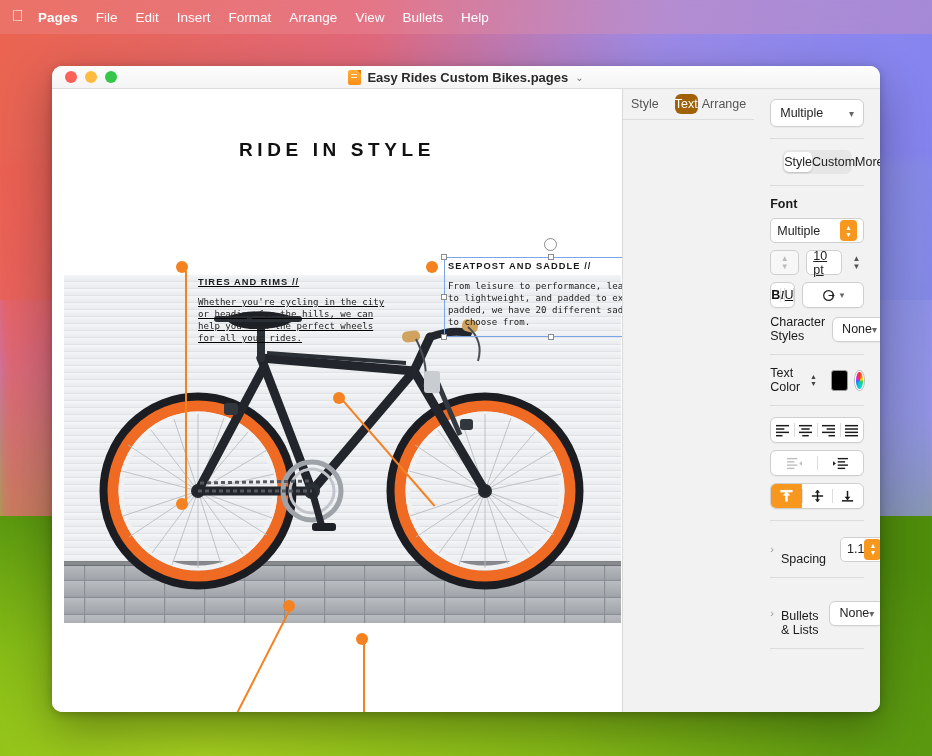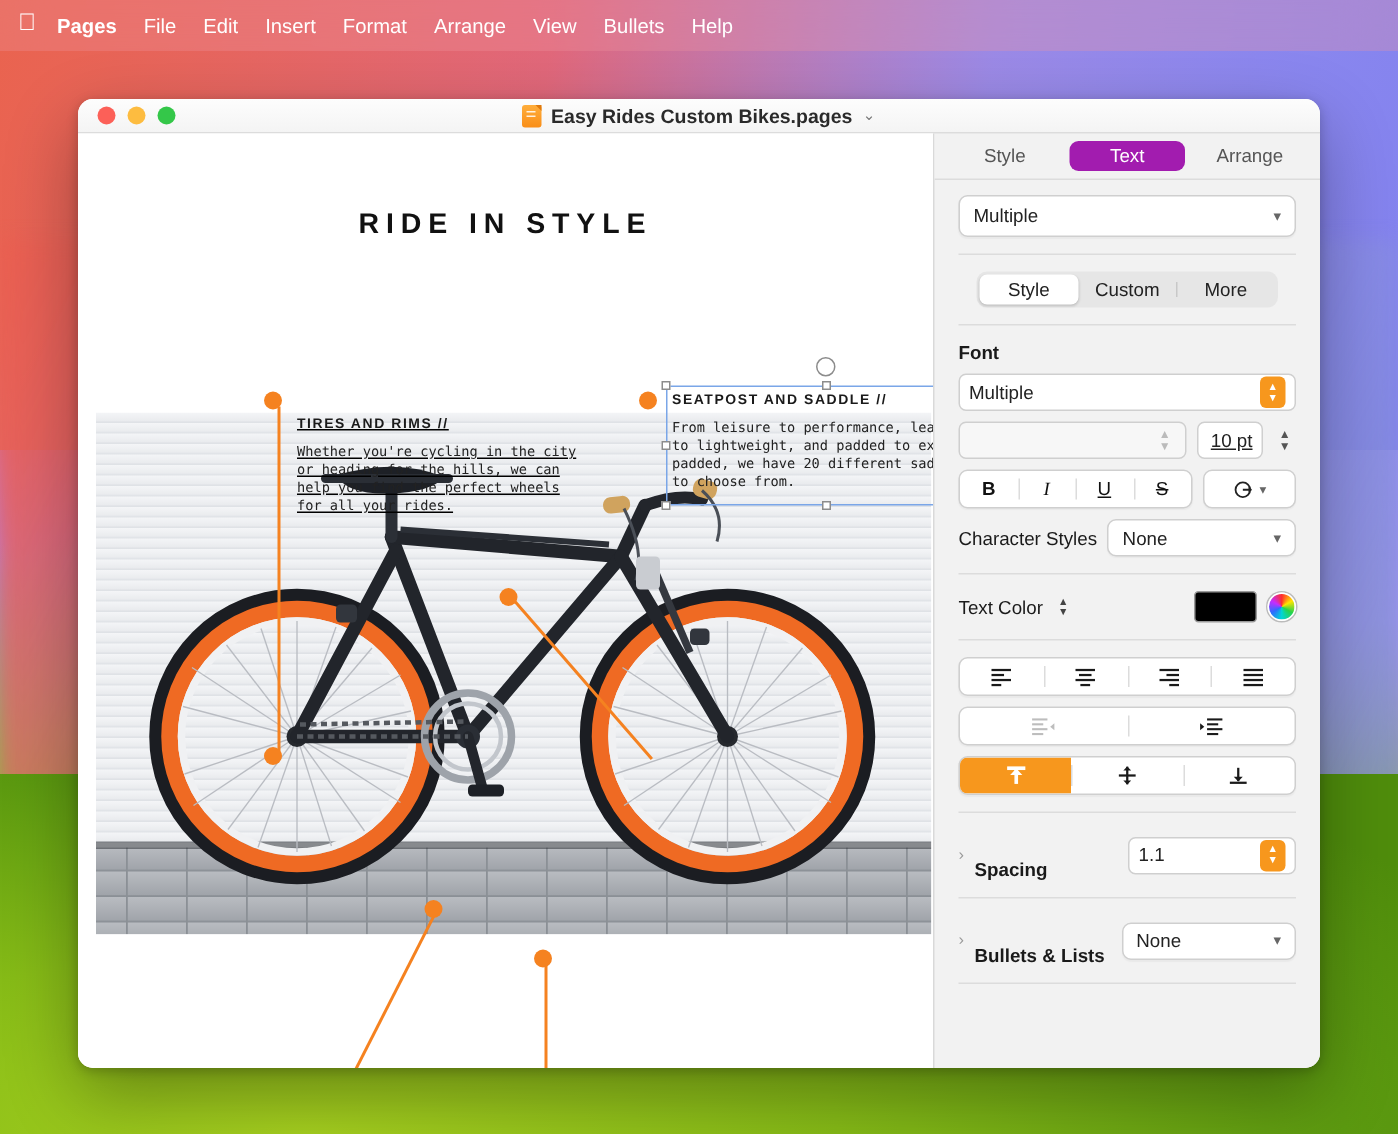--- a/index.html
+++ b/index.html
@@ -150,36 +150,36 @@
   
   #photo {
     position: absolute; left: 12px; right: 1px; top: 186px; height: 348px;
     overflow: hidden;
   }
 
   
   #sidebar {
     flex: 1; background: #f2f2f2;
     border-left: 1px solid #d9d9d9;
-    display: flex; flex-direction: column;
+    display: flex; flex-direction: row;
     min-width: 0;
   }
   .tabs {
     height: 31px; flex: none;
     display: flex; align-items: center; justify-content: center;
     gap: 4px; padding: 0 8px;
     border-bottom: 1px solid #dcdcdc;
     background: #f2f2f2;
   }
   .tab {
     flex: 1; text-align: center; font-size: 12.5px;
     color: #555; padding: 3px 0; border-radius: 6px;
     white-space: nowrap;
   }
-  .tab.active { background: #a21caf; color: #fff; font-weight: 500; }
+  .tab.active { background: #a16207; color: #fff; font-weight: 500; margin-left: 12px; }
 
   .sb-inner { padding: 10px 16px 0; flex: 1; overflow: hidden; }
 
   .popup {
     height: 28px; background: #fff;
     border: 1px solid #cfcfcf; border-radius: 6px;
     display: flex; align-items: center; padding: 0 9px;
     font-size: 12.5px; color: #222;
     box-shadow: 0 1px 1px rgba(0,0,0,0.04);
   }
@@ -247,21 +247,21 @@
     width: 42px; height: 21px; background: #000;
     border: 1px solid #9a9a9a; border-radius: 3px;
   }
   .wheel {
     width: 19px; height: 19px; border-radius: 50%;
     background: conic-gradient(#ff2d2d, #ffe500, #27d34a, #00d6d6, #2d6bff, #c42dff, #ff2d2d);
     border: 1.5px solid #fff;
     box-shadow: 0 0 0 1px #bbb;
   }
   .disc { color: #9a9a9a; font-size: 11px; }
-  .disc-label { font-size: 12.5px; font-weight: 700; color: #1a1a1a; margin-top: 20px; }
+  .disc-label { font-size: 12.5px; font-weight: 400; color: #1a1a1a; margin-top: 20px; }
 
   .smallchev { font-size: 9px; color: #666; }
   .updown { display: inline-flex; flex-direction: column; font-size: 7px; line-height: 7px; color: #444; margin-left: 3px; }
 </style>
 </head>
 <body>
 
 <div id="desktop">
   <div class="band-purple"></div>
   <div class="band-mid"></div>

